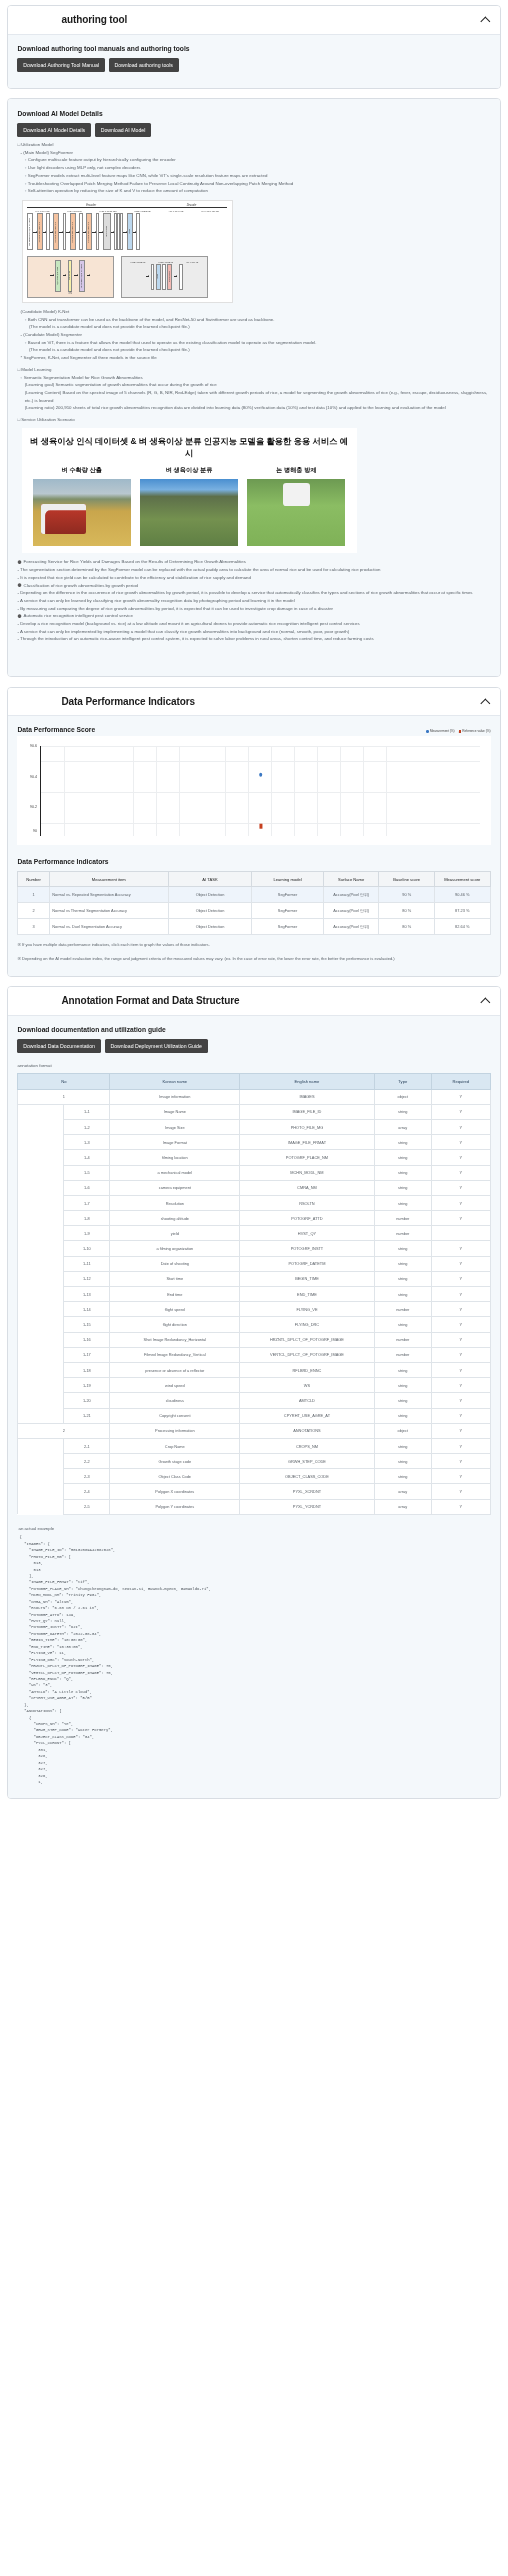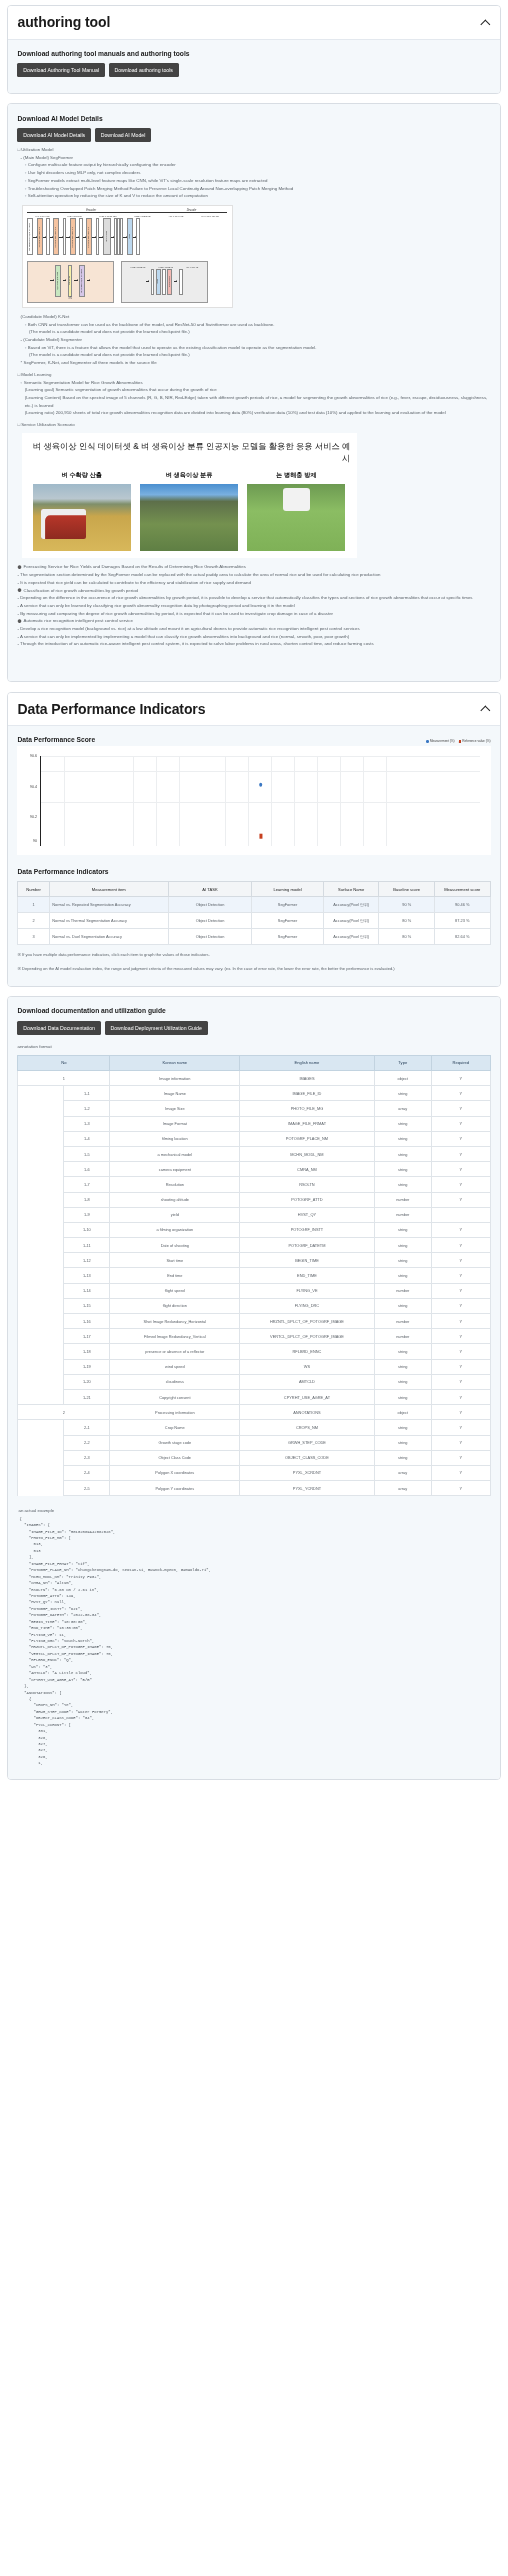--- a/index.html
+++ b/index.html
@@ -24,24 +24,25 @@
   }
   .panel-head {
     display: flex;
     align-items: center;
     justify-content: space-between;
     padding: 8.3px 9.3px;
     background: #fff;
     border-bottom: 0.5px solid #e3e8ee;
   }
   .panel-title {
-    font-size: 14px;
+    font-size: 10px;
     font-weight: bold;
     color: #1b1b1b;
     letter-spacing: -0.1px;
+    margin-left: 44px;
   }
   .chev {
     width: 9.3px; height: 9.3px;
     position: relative;
     flex: 0 0 9.3px;
   }
   .chev::before {
     content: "";
     position: absolute;
     left: 1px; top: 3.1px;
@@ -128,22 +129,22 @@
   
   .scenario {
     width: 335px;
     background: #fff;
     margin: 4.1px 0 5.2px 4.1px;
     padding: 5.2px 6.2px 7.2px 6.2px;
   }
   .scenario h4 {
     margin: 3.1px 0 7.2px 0;
     font-size: 8.3px;
-    text-align: right;
-    font-weight: normal;
+    text-align: center;
+    font-weight: bold;
     color: #111;
     line-height: 1.35;
   }
   .scen-cols { display: flex; gap: 9.3px; justify-content: center; }
   .scen-col { width: 98px; text-align: center; }
   .scen-cap { font-size: 6.2px; font-weight: bold; margin-bottom: 4.1px; color: #111; }
   .photo { width: 98px; height: 67px; border: 0; position: relative; overflow: hidden; }
   .photo-harvest {
     background:
       linear-gradient(to bottom, #9fb9c9 0%, #b9c7cf 22%, #7f8f6a 30%, #c9a64c 48%, #d8b85a 100%);
@@ -478,20 +479,24 @@
           </tr>
         </tbody>
       </table>
 
       <p class="note">※ If you have multiple data performance indicators, click each item to graph the values of those indicators.</p>
       <p class="note">※ Depending on the AI model evaluation index, the range and judgment criteria of the measured values may vary. (ex. In the case of error rate, the lower the error rate, the better the performance is evaluated.)</p>
     </div>
   </section>
 
   <section class="panel">
+    <div class="panel-head">
+      <span class="panel-title">Annotation Format and Data Structure</span>
+      <span class="chev"></span>
+    </div>
     <div class="panel-body">
       <h3 class="sub-head">Download documentation and utilization guide</h3>
       <div class="btn-row">
         <button class="btn">Download Data Documentation</button>
         <button class="btn">Download Deployment Utilization Guide</button>
       </div>
 
       <p class="txt" style="margin:8.3px 0 4.1px 0;">annotation format</p>
 
       <table class="ann-table">

